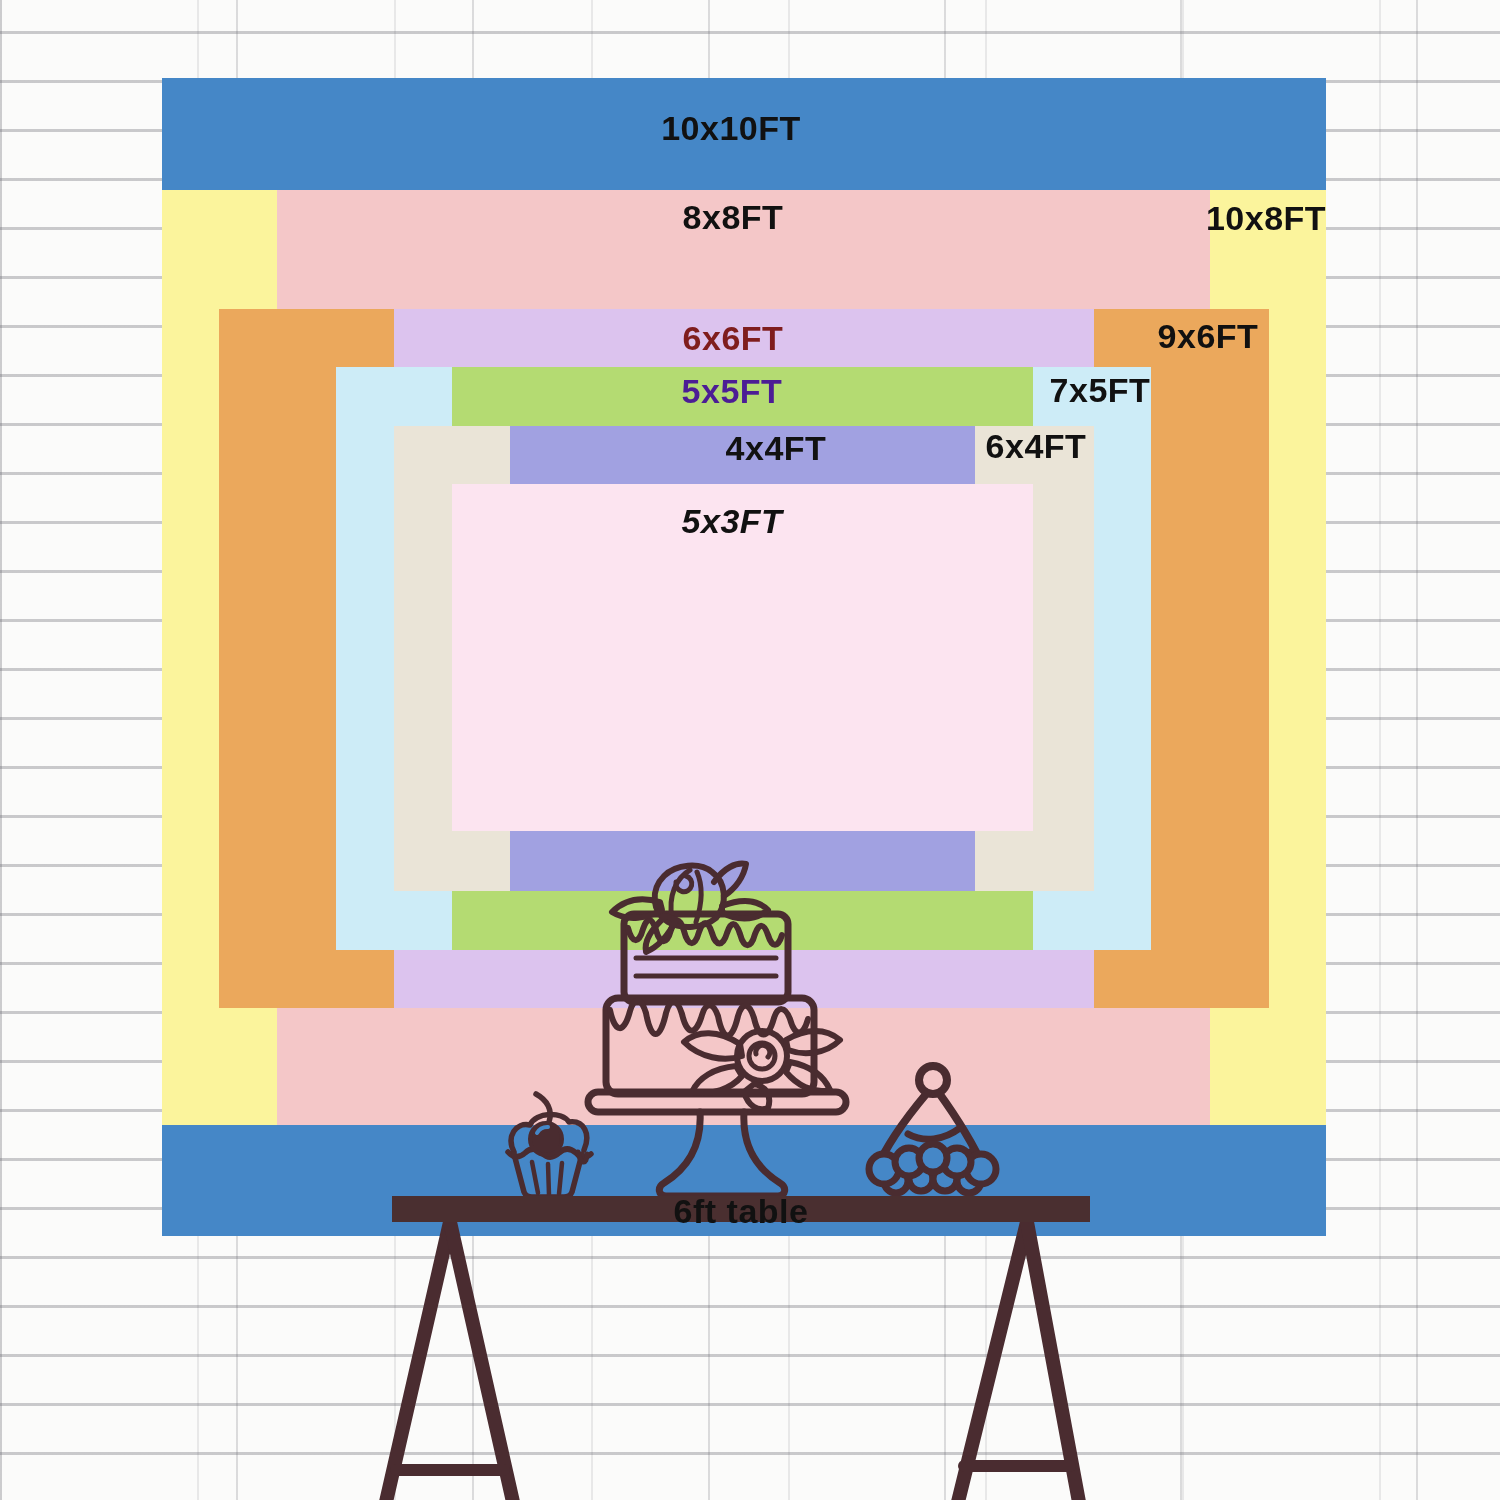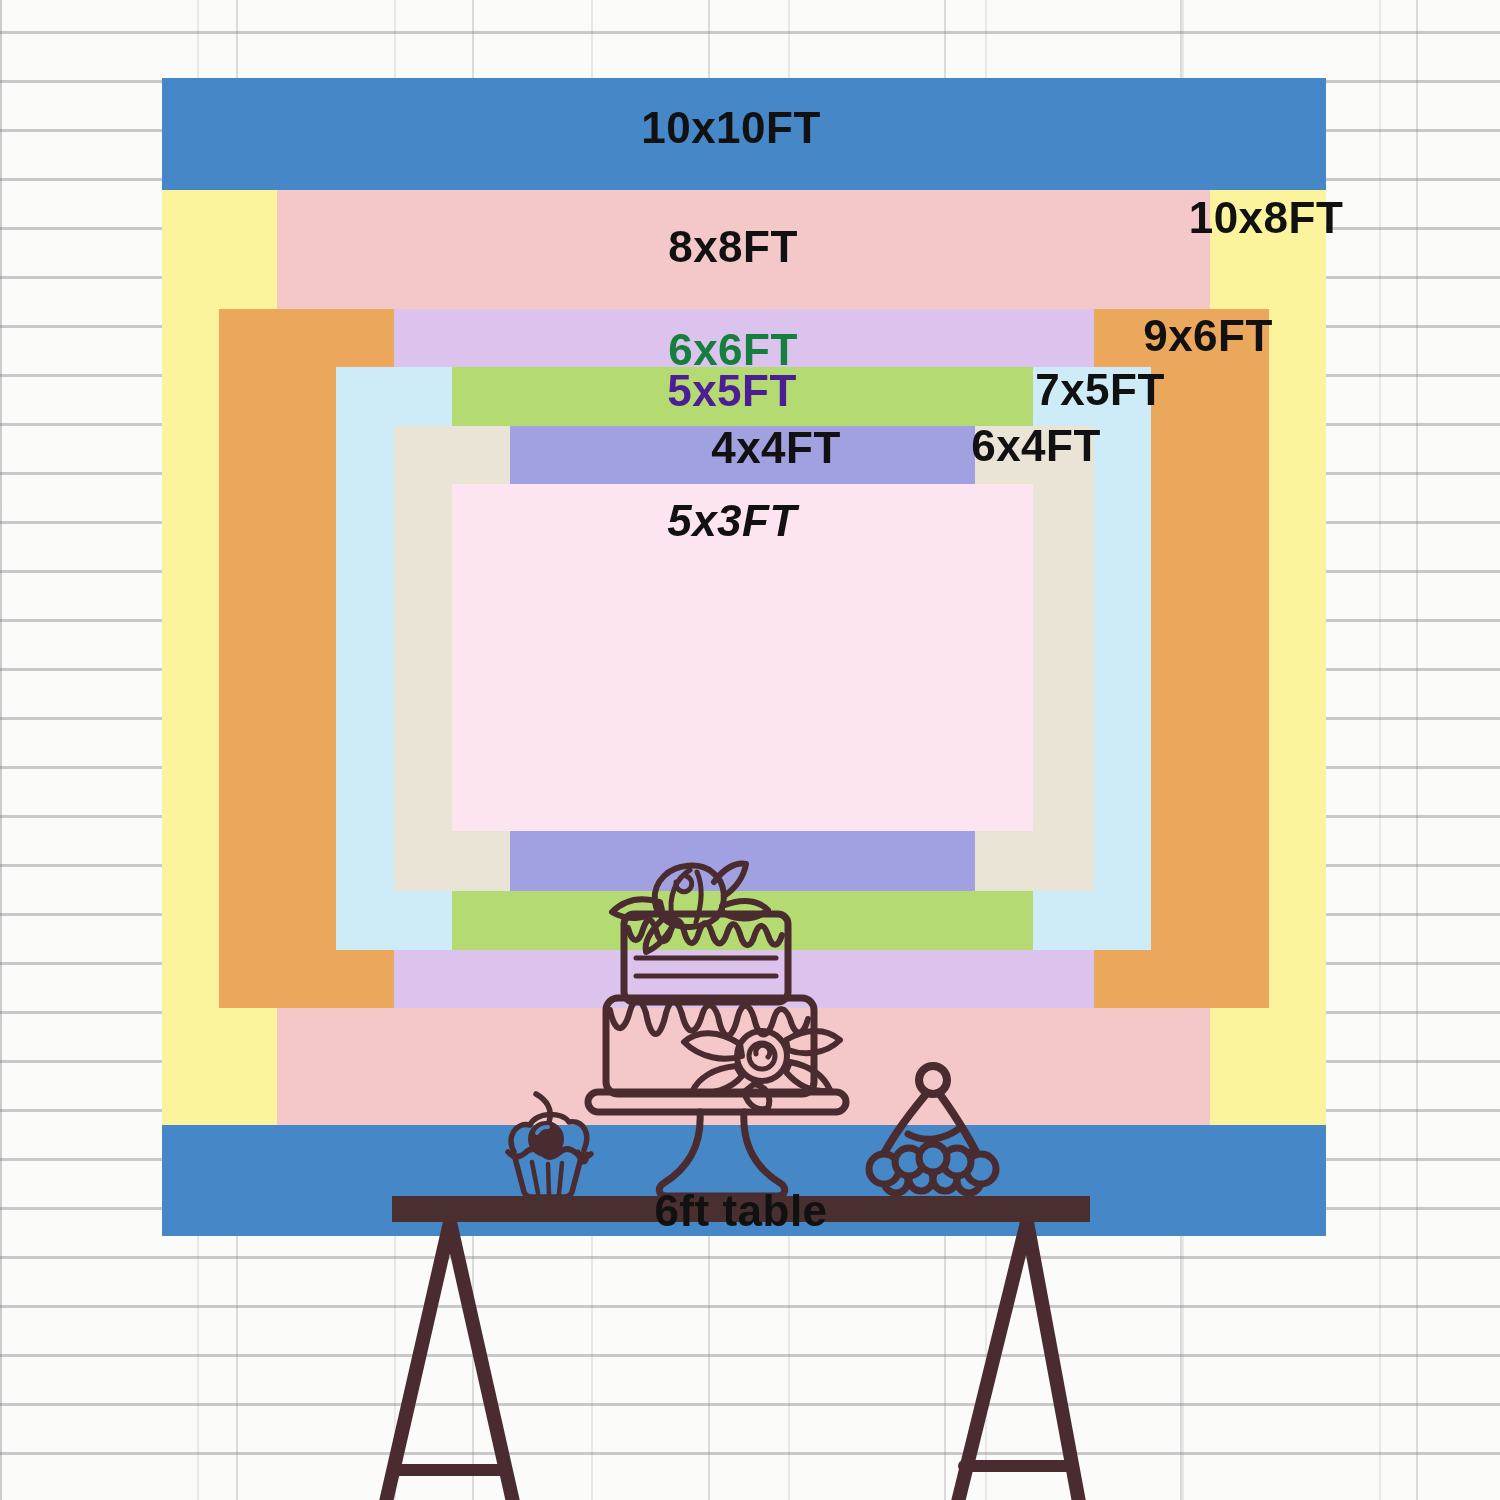--- a/index.html
+++ b/index.html
@@ -18,21 +18,21 @@
   .r10x8 {left:162px;top:190px;width:1164px;height:935px;}
   .r8x8  {left:277px;top:190px;width:933px;height:935px;}
   .r9x6  {left:219px;top:309px;width:1050px;height:699px;}
   .r6x6  {left:394px;top:309px;width:700px;height:699px;}
   .r7x5  {left:336px;top:367px;width:815px;height:583px;}
   .r5x5  {left:452px;top:367px;width:581px;height:583px;}
   .r6x4  {left:394px;top:426px;width:700px;height:465px;}
   .r4x4  {left:510px;top:426px;width:465px;height:465px;}
   .r5x3  {left:452px;top:484px;width:581px;height:347px;}
   .lab{position:absolute;transform:translate(-50%,-50%);
-       font-weight:700;font-size:44px;line-height:1;letter-spacing:.5px;white-space:nowrap;}
+       font-weight:700;font-size:34px;line-height:1;letter-spacing:.5px;white-space:nowrap;}
   .l10x10{left:731px;top:128px;}
   .l8x8  {left:733px;top:217px;}
   .l10x8 {left:1266px;top:218px;}
   .l6x6  {left:733px;top:338px;}
   .l9x6  {left:1208px;top:336px;}
   .l5x5  {left:732px;top:391px;}
   .l7x5  {left:1100px;top:390px;}
   .l4x4  {left:732px;top:448px;margin-left:44px;}
   .l6x4  {left:1036px;top:446px;}
   .l5x3  {left:732px;top:521px;font-style:italic;}
@@ -53,23 +53,23 @@
   <div class="rect r8x8" style="background: rgb(244, 199, 200);"></div>
   <div class="rect r9x6" style="background: rgb(235, 168, 92);"></div>
   <div class="rect r6x6" style="background: rgb(220, 195, 238);"></div>
   <div class="rect r7x5" style="background: rgb(205, 236, 247);"></div>
   <div class="rect r5x5" style="background: rgb(180, 219, 114);"></div>
   <div class="rect r6x4" style="background: rgb(234, 228, 215);"></div>
   <div class="rect r4x4" style="background: rgb(161, 161, 225);"></div>
   <div class="rect r5x3" style="background: rgb(252, 228, 240);"></div>
 
   <span class="lab l10x10" style="color: rgb(17, 17, 17);">10x10FT</span>
-  <span class="lab l8x8" style="color: rgb(17, 17, 17); margin-top: 30px;">8x8FT</span>
+  <span class="lab l8x8" style="color: rgb(17, 17, 17);">8x8FT</span>
   <span class="lab l10x8" style="color: rgb(17, 17, 17);">10x8FT</span>
-  <span class="lab l6x6" style="color: #15803d; margin-top: 12px;">6x6FT</span>
+  <span class="lab l6x6" style="color: #7f1d1d;">6x6FT</span>
   <span class="lab l9x6" style="color: rgb(17, 17, 17);">9x6FT</span>
   <span class="lab l5x5" style="color: #4c1d95;">5x5FT</span>
   <span class="lab l7x5" style="color: rgb(17, 17, 17);">7x5FT</span>
   <span class="lab l4x4" style="color: rgb(17, 17, 17);">4x4FT</span>
   <span class="lab l6x4" style="color: rgb(17, 17, 17);">6x4FT</span>
   <span class="lab l5x3" style="color: rgb(17, 17, 17);">5x3FT</span>
 
   <svg class="art" viewBox="0 0 1500 1500" style="stroke: rgb(74, 44, 48);">
 
     <g fill="none">

